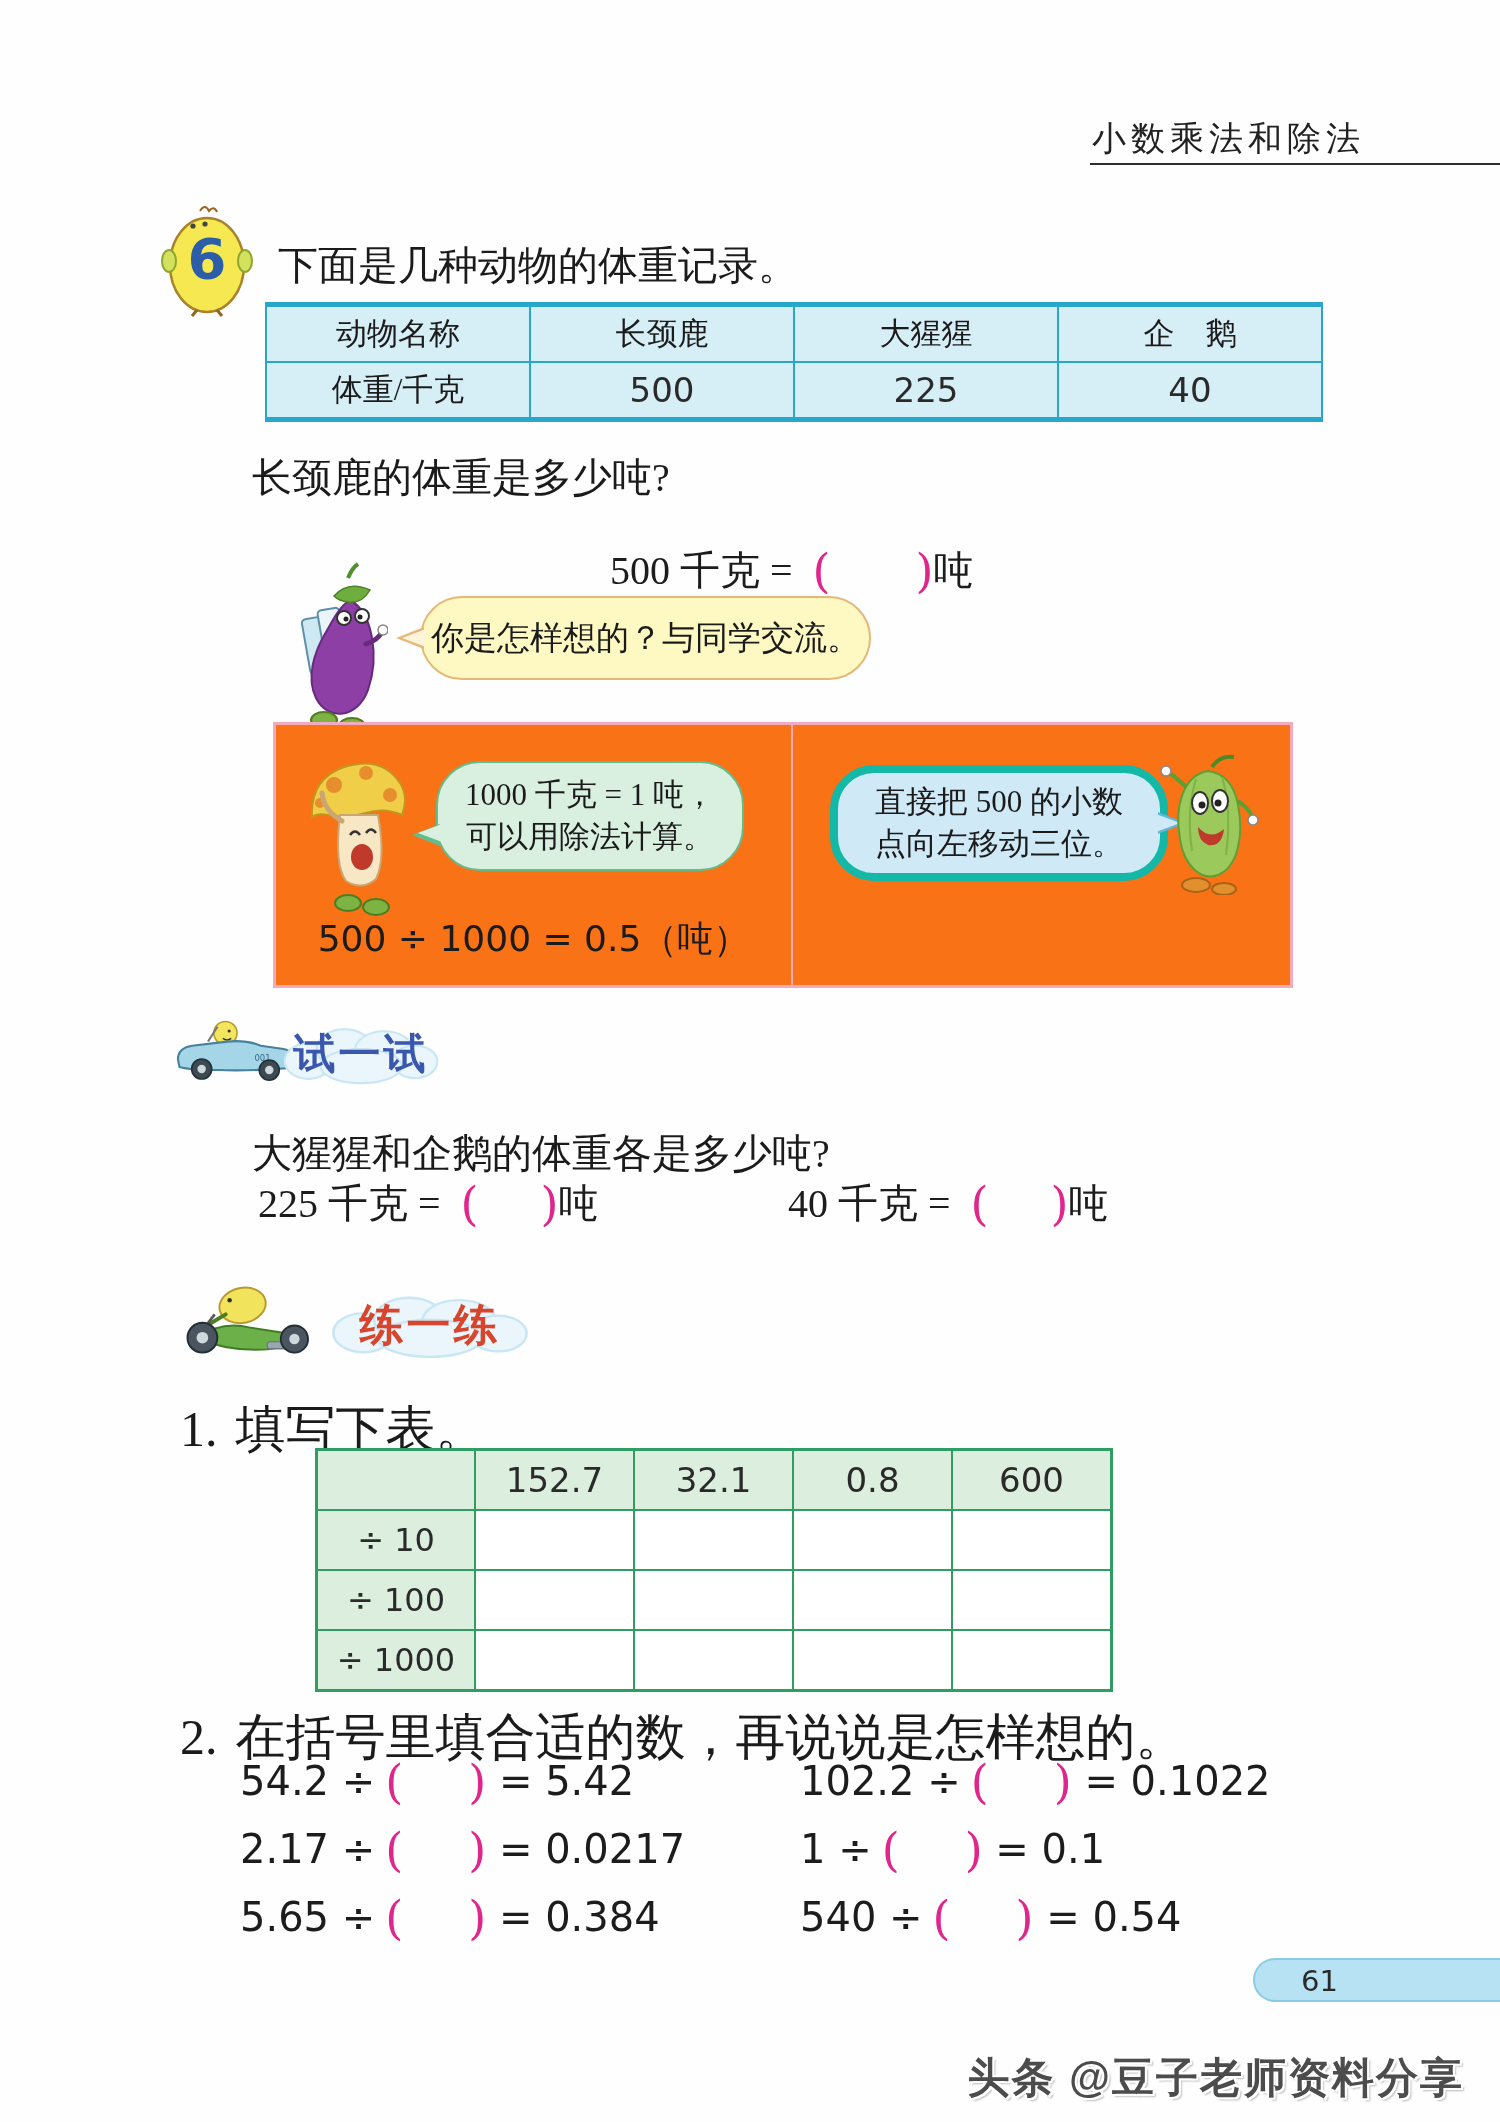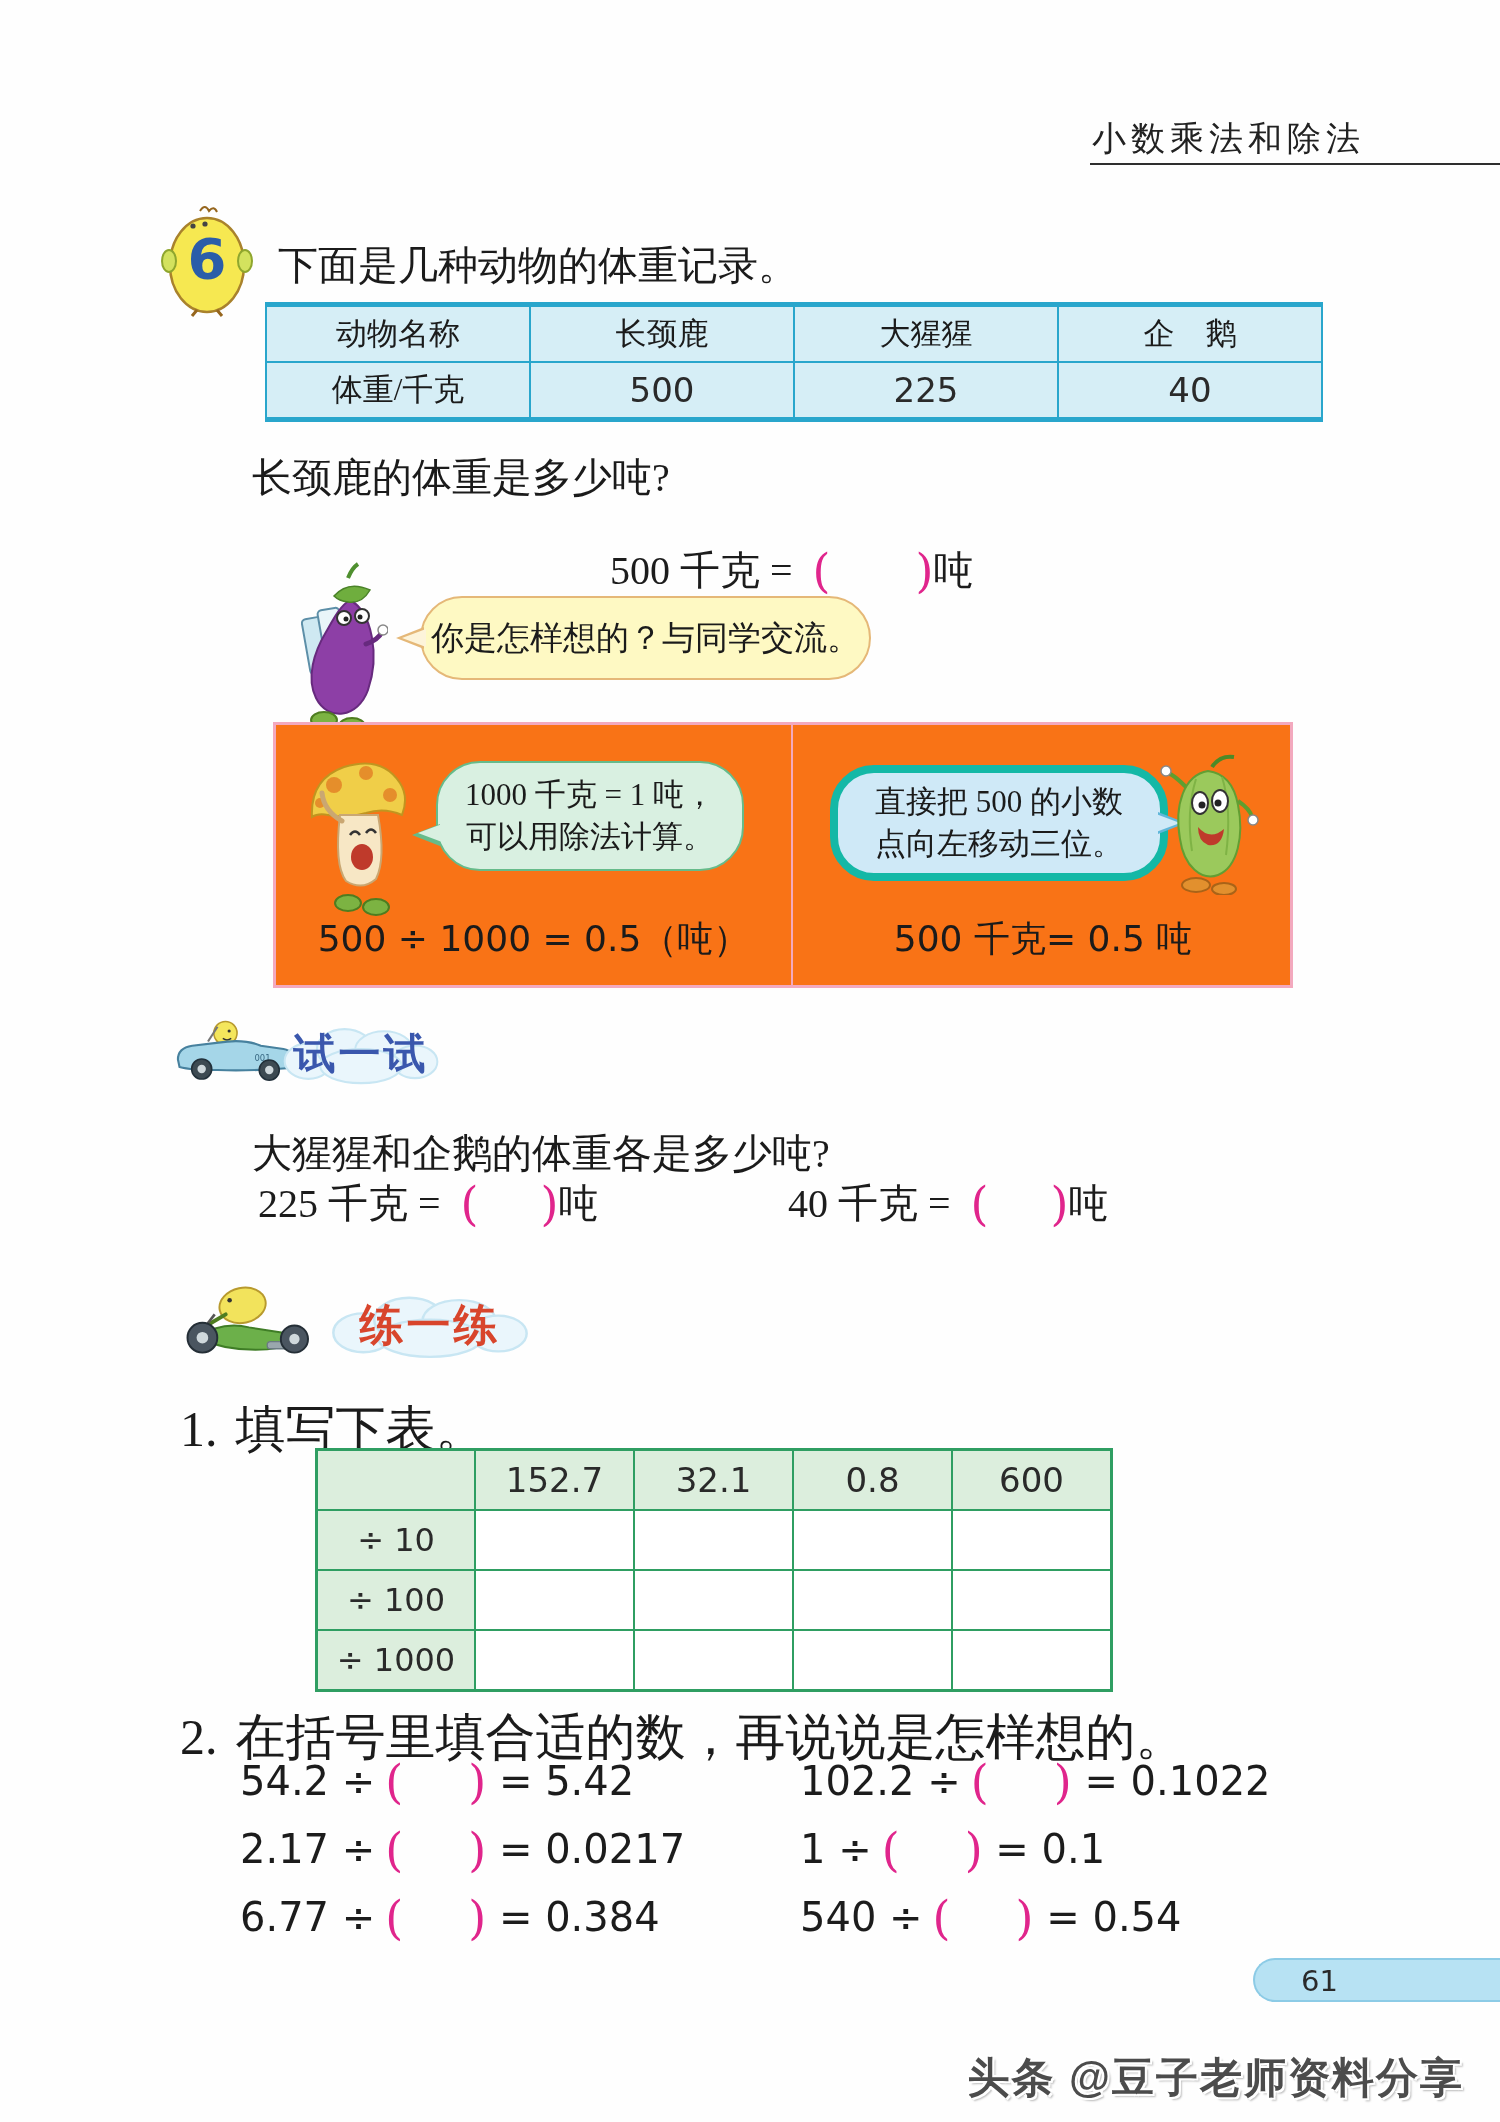--- a/index.html
+++ b/index.html
@@ -210,21 +210,20 @@
       <path d="M52 20 C28 24 18 54 24 88 C28 116 46 130 62 124 C82 116 88 84 82 54 C78 32 68 22 52 20 Z" fill="#9bc95c" stroke="#629e33" stroke-width="2"></path>
       <path d="M40 28 Q30 60 36 100 M66 26 Q76 58 70 104" stroke="#7fb345" stroke-width="2" fill="none"></path>
       <ellipse cx="44" cy="52" rx="8" ry="11" fill="#fff" stroke="#333" stroke-width="2"></ellipse>
       <ellipse cx="64" cy="50" rx="8" ry="11" fill="#fff" stroke="#333" stroke-width="2"></ellipse>
       <circle cx="46" cy="54" r="3.5" fill="#222"></circle>
         <circle cx="62" cy="52" r="3.5" fill="#222"></circle>
       <path d="M42 76 Q54 90 68 78 Q66 96 52 94 Q42 90 42 76 Z" fill="#bf3a2b"></path>
       <ellipse cx="40" cy="134" rx="14" ry="7" fill="#e2902e" stroke="#a96318" stroke-width="2"></ellipse>
       <ellipse cx="68" cy="138" rx="12" ry="6" fill="#e2902e" stroke="#a96318" stroke-width="2"></ellipse>
     </svg>
-    <div class="result-right">500 千克= 0.5 吨</div>
   </div>
 
   <svg class="abs" style="left:170px;top:1018px;" width="132" height="64" viewBox="0 0 250 120">
     <circle cx="105" cy="28" r="22" fill="#f4e65c" stroke="#b89a2e" stroke-width="3"></circle>
     <circle cx="112" cy="24" r="3" fill="#333"></circle>
     <path d="M100 38 q8 6 16 0" stroke="#333" stroke-width="2.5" fill="none"></path>
     <path d="M72 44 L90 16" stroke="#777" stroke-width="4"></path>
     <path d="M15 78 Q15 56 42 52 L92 46 Q140 38 172 52 L215 58 Q236 62 232 80 L228 94 Q160 100 90 98 Q40 98 18 92 Z" fill="#a5d6e8" stroke="#47819e" stroke-width="4"></path>
     <text x="160" y="80" font-size="16" fill="#3a6b85" font-family="DejaVu Sans,sans-serif">001</text>
     <circle cx="60" cy="96" r="19" fill="#3d4a52" stroke="#22303a" stroke-width="3"></circle>
@@ -326,21 +325,21 @@
   <div class="eq" style="left:800px;top:1758px;">
     <span>102.2 ÷</span><span class="paren op">(</span><span class="gap65"></span><span class="paren">)</span> <span>= 0.1022</span>
   </div>
   <div class="eq" style="left:240px;top:1826px;">
     <span>2.17 ÷</span><span class="paren op">(</span><span class="gap65"></span><span class="paren">)</span> <span>= 0.0217</span>
   </div>
   <div class="eq" style="left:800px;top:1826px;">
     <span>1 ÷</span><span class="paren op">(</span><span class="gap65"></span><span class="paren">)</span> <span>= 0.1</span>
   </div>
   <div class="eq" style="left:240px;top:1894px;">
-    <span>6.77 ÷</span><span class="paren op">(</span><span class="gap65"></span><span class="paren">)</span> <span>= 0.384</span>
+    <span>5.65 ÷</span><span class="paren op">(</span><span class="gap65"></span><span class="paren">)</span> <span>= 0.384</span>
   </div>
   <div class="eq" style="left:800px;top:1894px;">
     <span>540 ÷</span><span class="paren op">(</span><span class="gap65"></span><span class="paren">)</span> <span>= 0.54</span>
   </div>
 
   <div class="abs pill">
     <span class="pill-num">61</span>
   </div>
   <div class="abs watermark">头条 @豆子老师资料分享</div>
 

